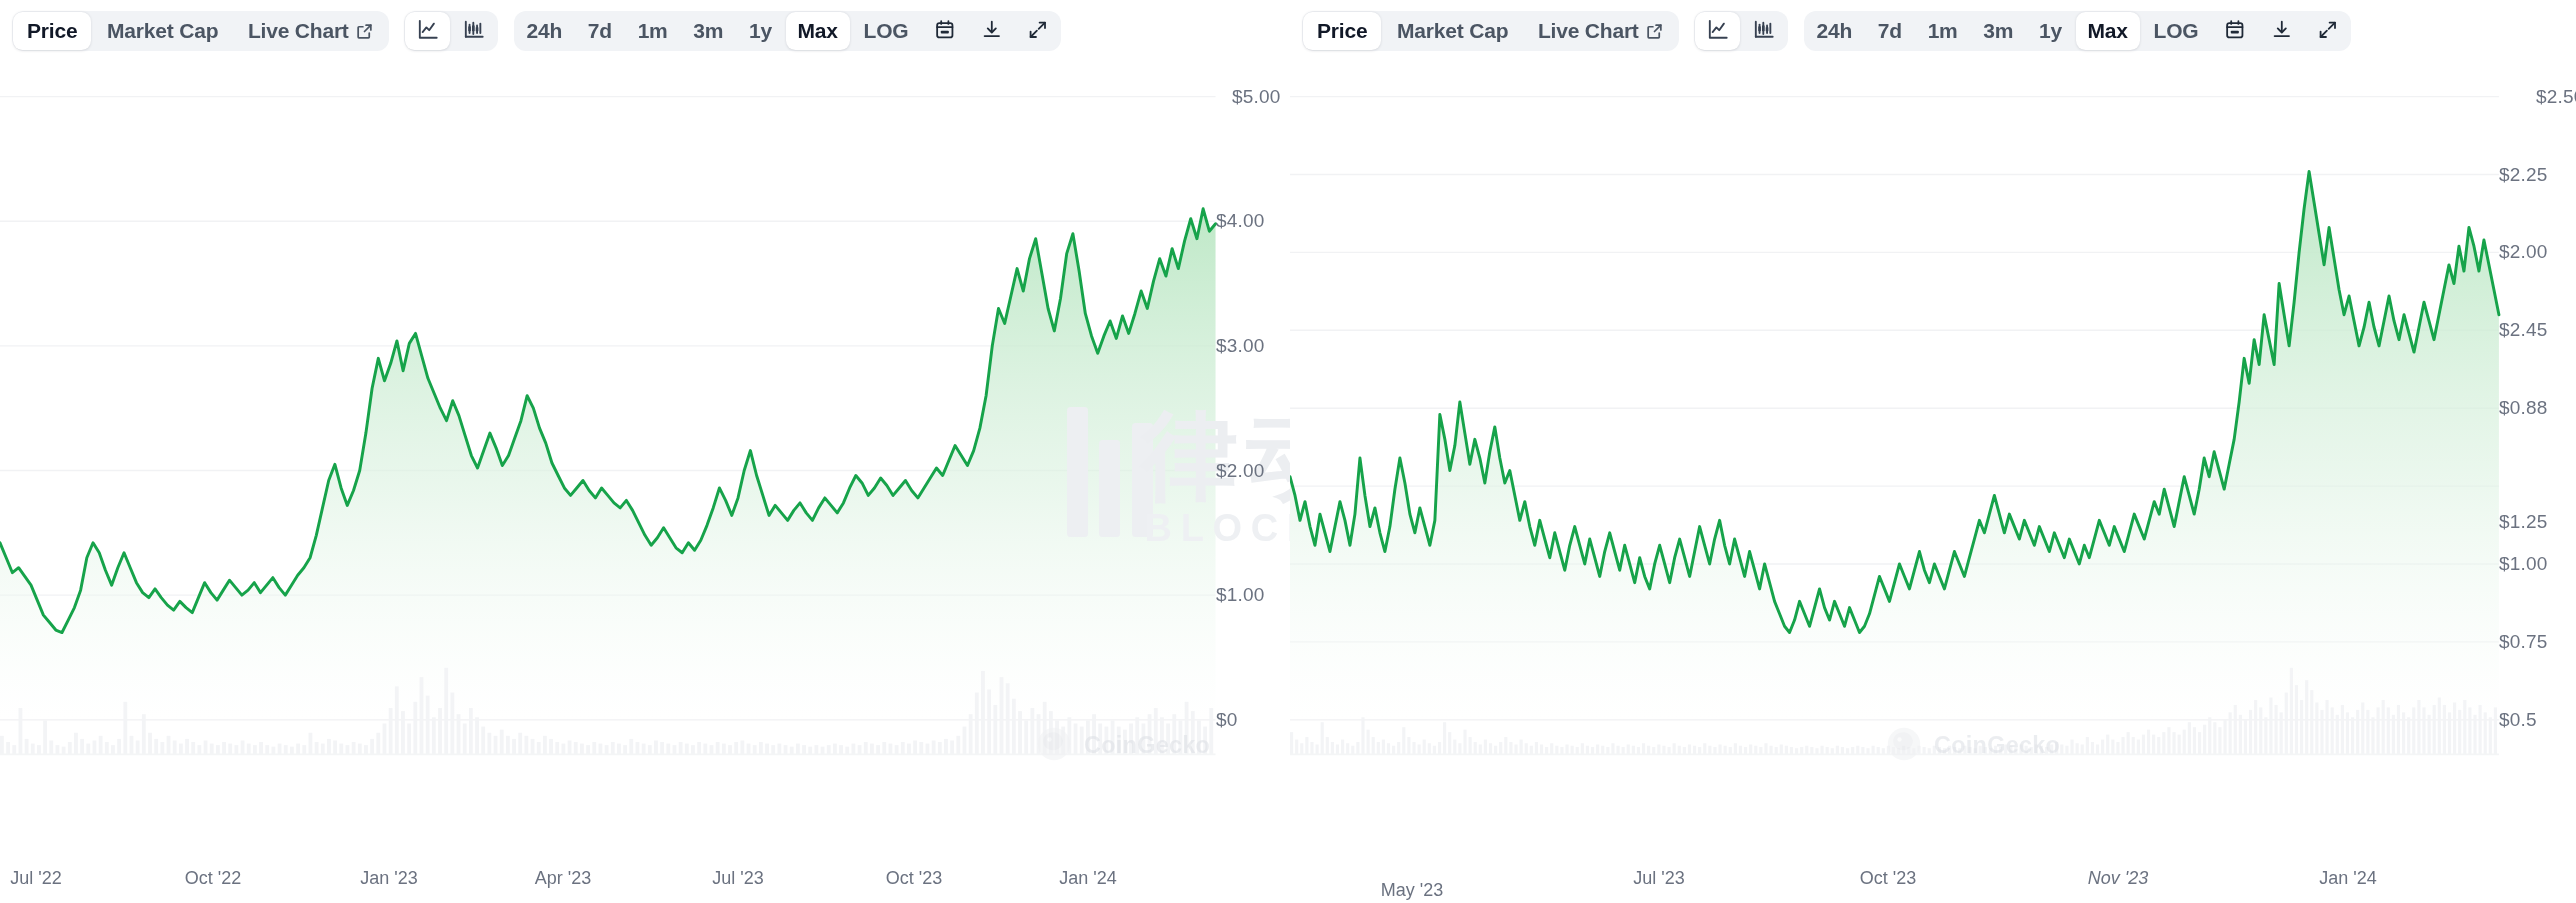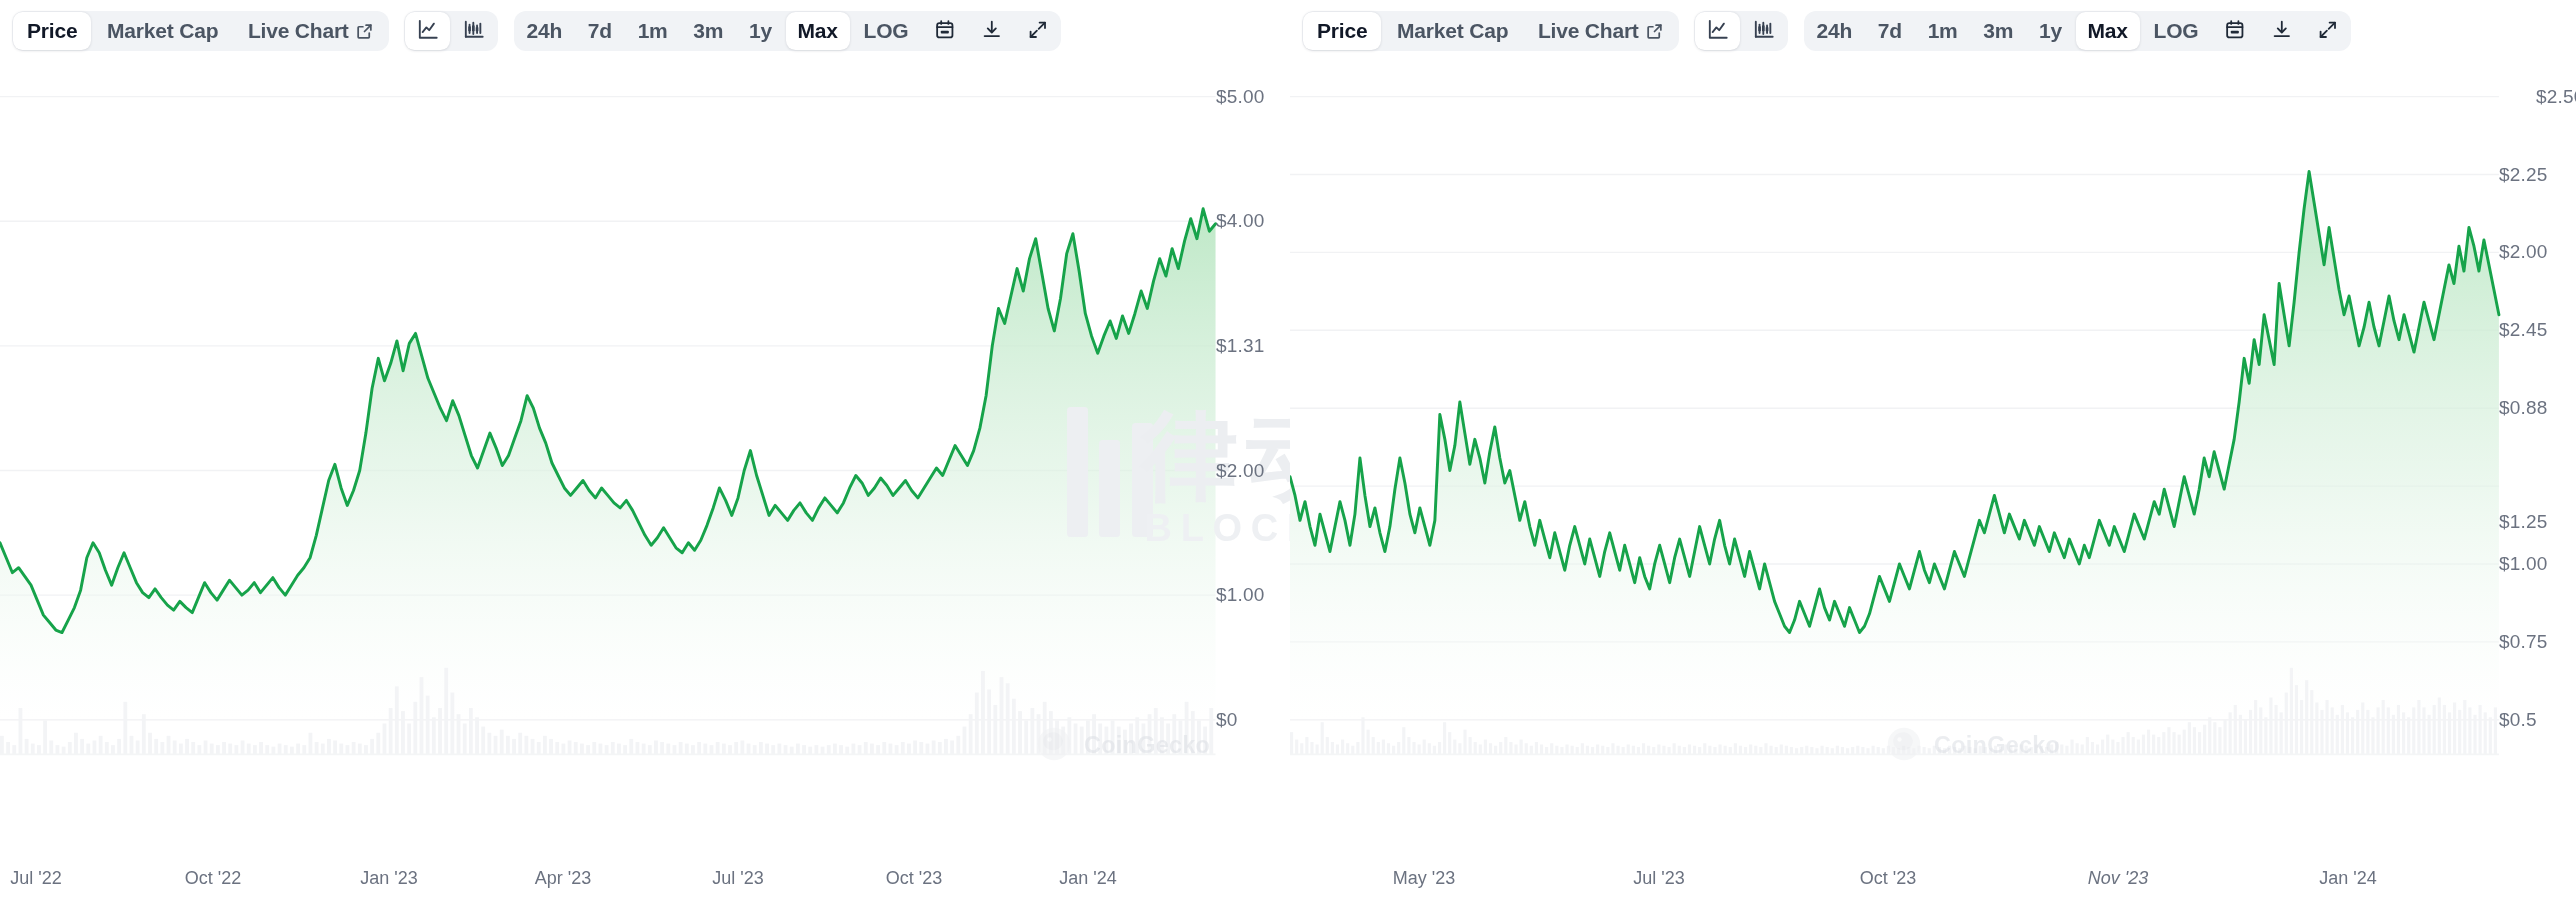--- a/index.html
+++ b/index.html
@@ -473,23 +473,23 @@
           <svg width="36" height="36" viewBox="0 0 40 40" fill="none">
             <circle cx="20" cy="20" r="18" fill="#f0f1f3"></circle>
             <path d="M30 16c0 6-5 11-11 11S8 23 8 17 13 7 19 7c5 0 9 3 10 7z" fill="#e7e9ec"></path>
             <circle cx="15" cy="15" r="2.4" fill="#f6f7f8"></circle>
           </svg>
         </span>
         <span class="cg-label">CoinGecko</span>
       </div>
 
       <div class="yaxis" id="yaxisL">
-          <div class="ytick" style="top: 35px; left: 0px;">$5.00</div>
+          <div class="ytick" style="top: 35px; left: 16px;">$5.00</div>
           <div class="ytick" style="top: 159px; left: 0px;">$4.00</div>
-          <div class="ytick" style="top: 284px; left: 0px;">$1.31</div>
+          <div class="ytick" style="top: 284px; left: 0px;">$3.00</div>
           <div class="ytick" style="top: 409px; left: 0px;">$2.00</div>
           <div class="ytick" style="top: 533px; left: 0px;">$1.00</div>
           <div class="ytick" style="top: 658px; left: 0px;">$0</div>
         </div>
       <div class="xaxis" id="xaxisL">
           <div class="xtick" style="left: 36px;">Jul '22</div>
           <div class="xtick" style="left: 213px;">Oct '22</div>
           <div class="xtick" style="left: 389px;">Jan '23</div>
           <div class="xtick" style="left: 563px;">Apr '23</div>
           <div class="xtick" style="left: 738px;">Jul '23</div>
@@ -883,21 +883,21 @@
           <div class="ytick" style="top: 113px; left: 0px;">$2.25</div>
           <div class="ytick" style="top: 190px; left: 0px;">$2.00</div>
           <div class="ytick" style="top: 268px; left: 0px;">$2.45</div>
           <div class="ytick" style="top: 346px; left: 0px;">$0.88</div>
           <div class="ytick" style="top: 424px; left: 0px; margin-top: 36px;">$1.25</div>
           <div class="ytick" style="top: 502px; left: 0px;">$1.00</div>
           <div class="ytick" style="top: 580px; left: 0px;">$0.75</div>
           <div class="ytick" style="top: 658px; left: 0px;">$0.5</div>
         </div>
       <div class="xaxis" id="xaxisR">
-          <div class="xtick" style="left: 134px;">May '23</div>
+          <div class="xtick" style="left: 122px; margin-top: 12px;">May '23</div>
           <div class="xtick" style="left: 369px;">Jul '23</div>
           <div class="xtick" style="left: 598px;">Oct '23</div>
           <div class="xtick" style="left: 828px; font-style: italic;">Nov '23</div>
           <div class="xtick" style="left: 1058px;">Jan '24</div>
         </div>
     </div>
   </div>
 </div>
 
 

